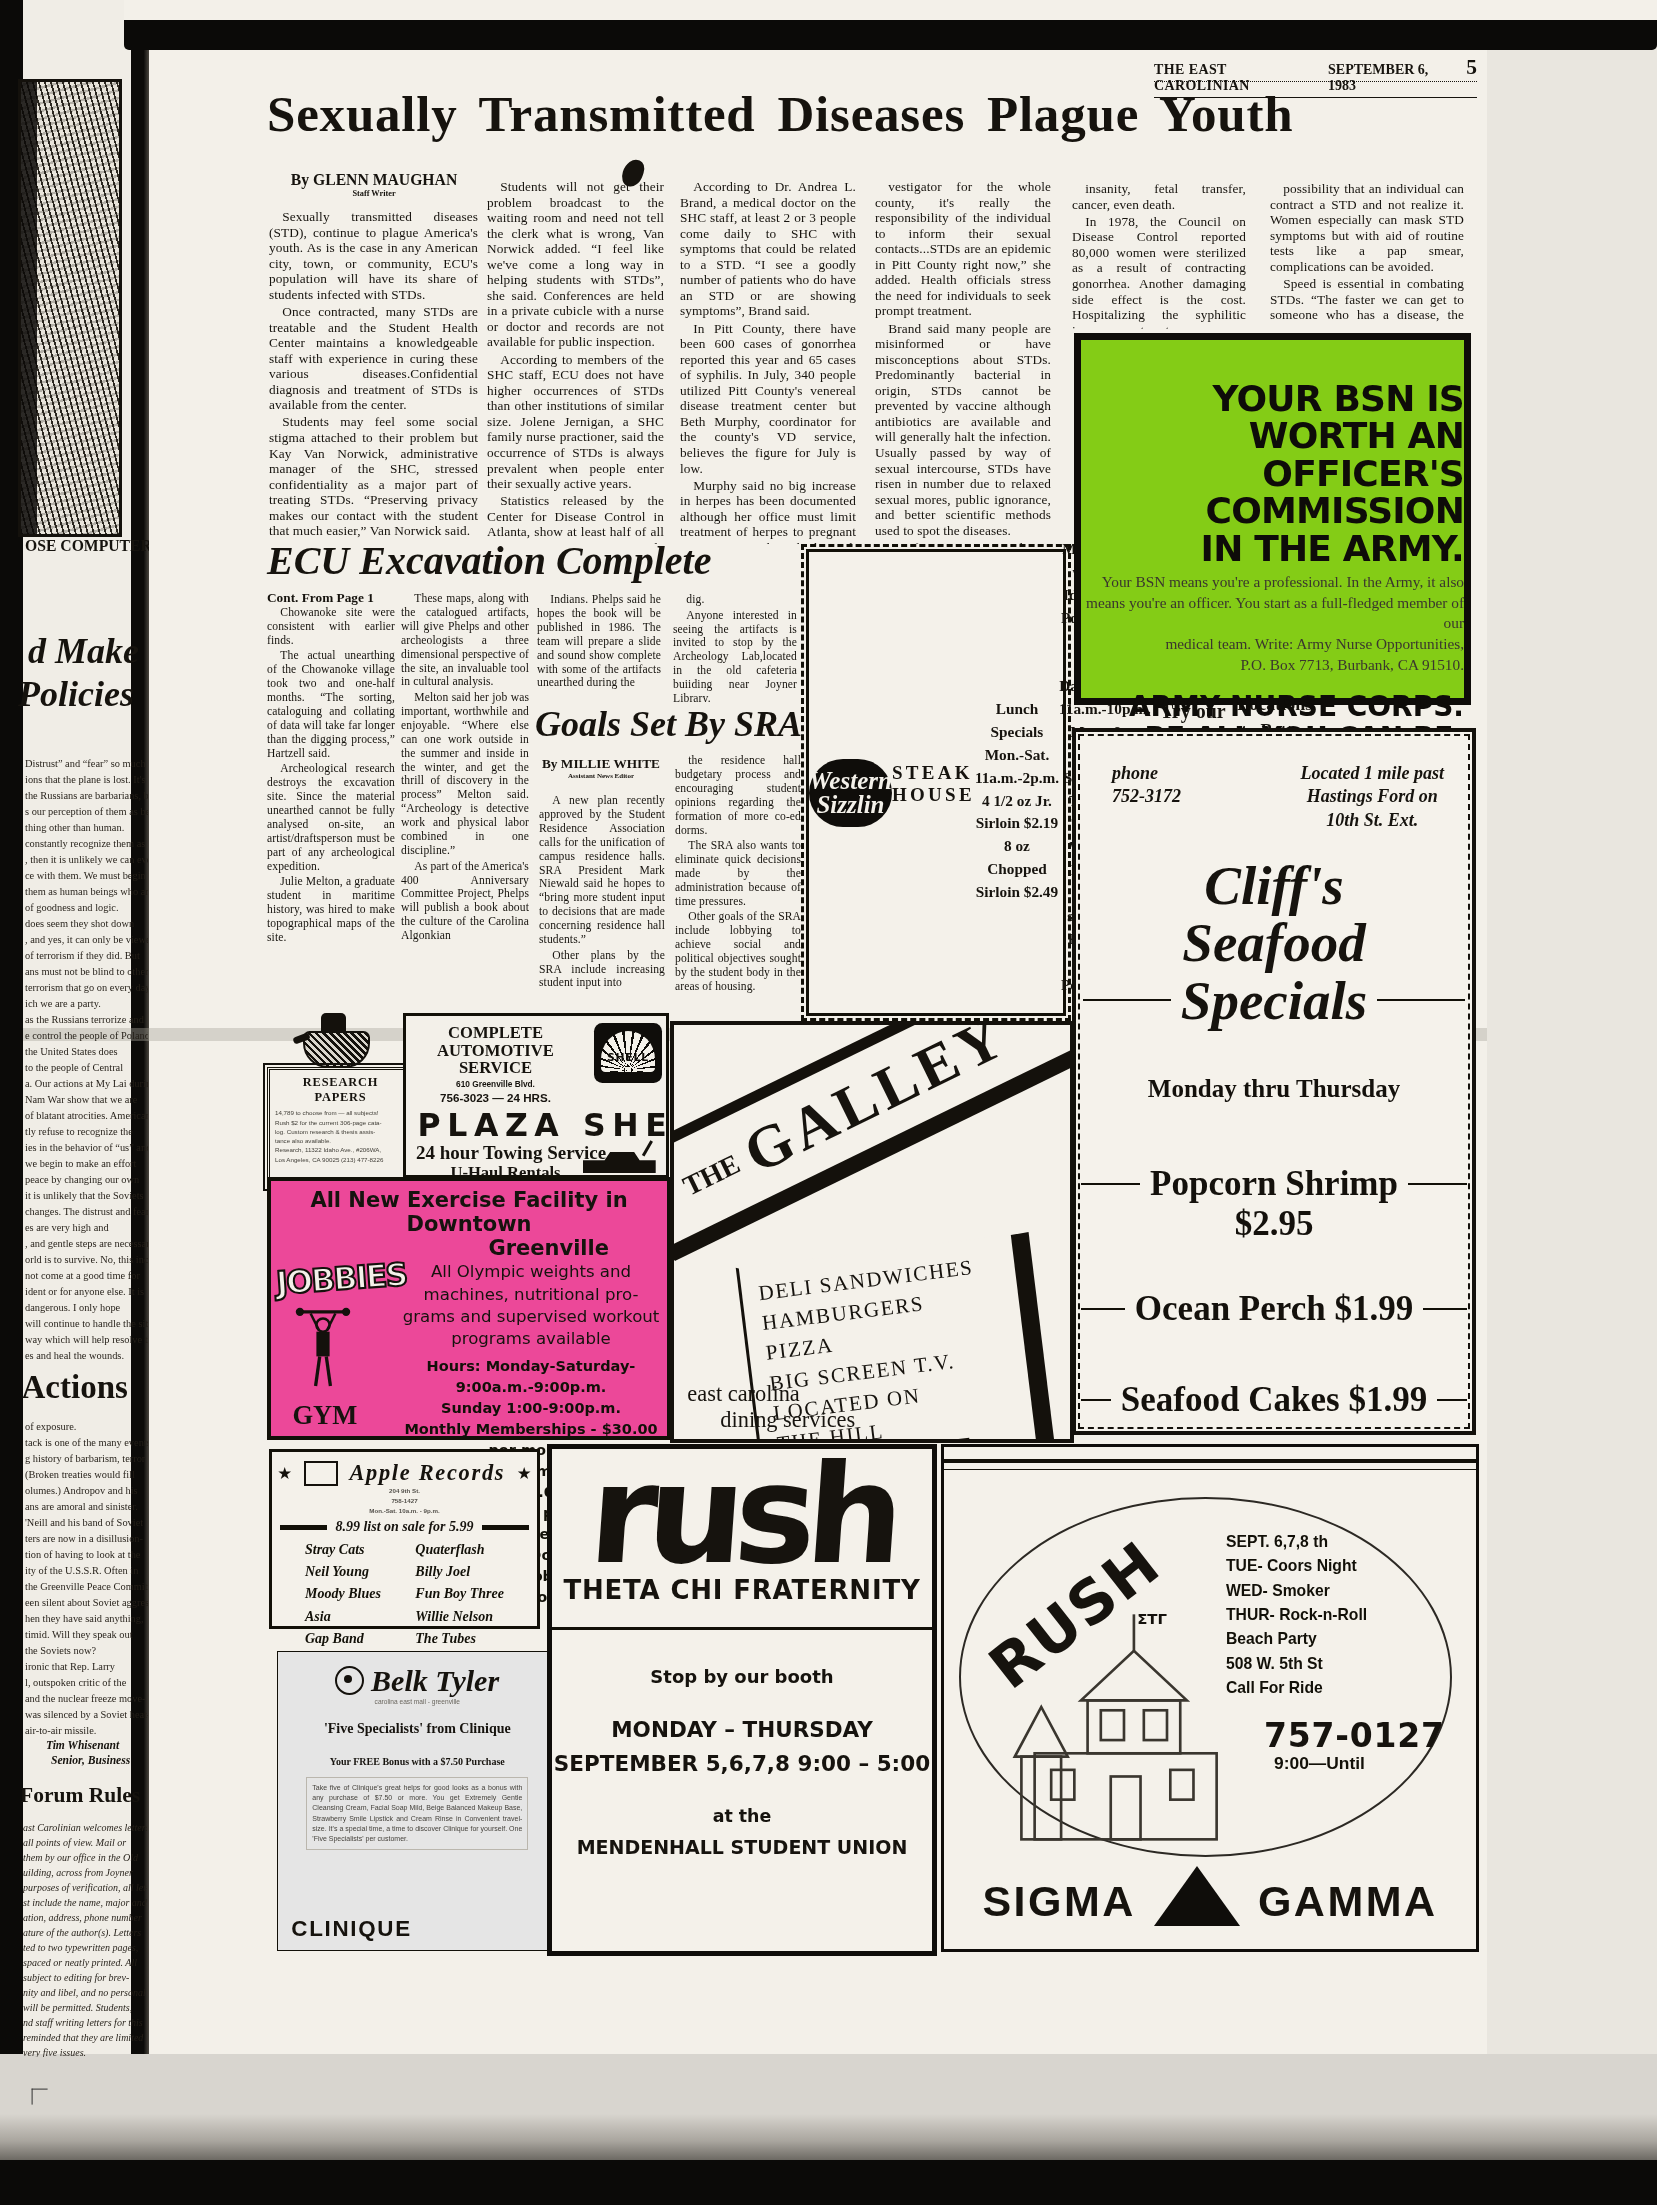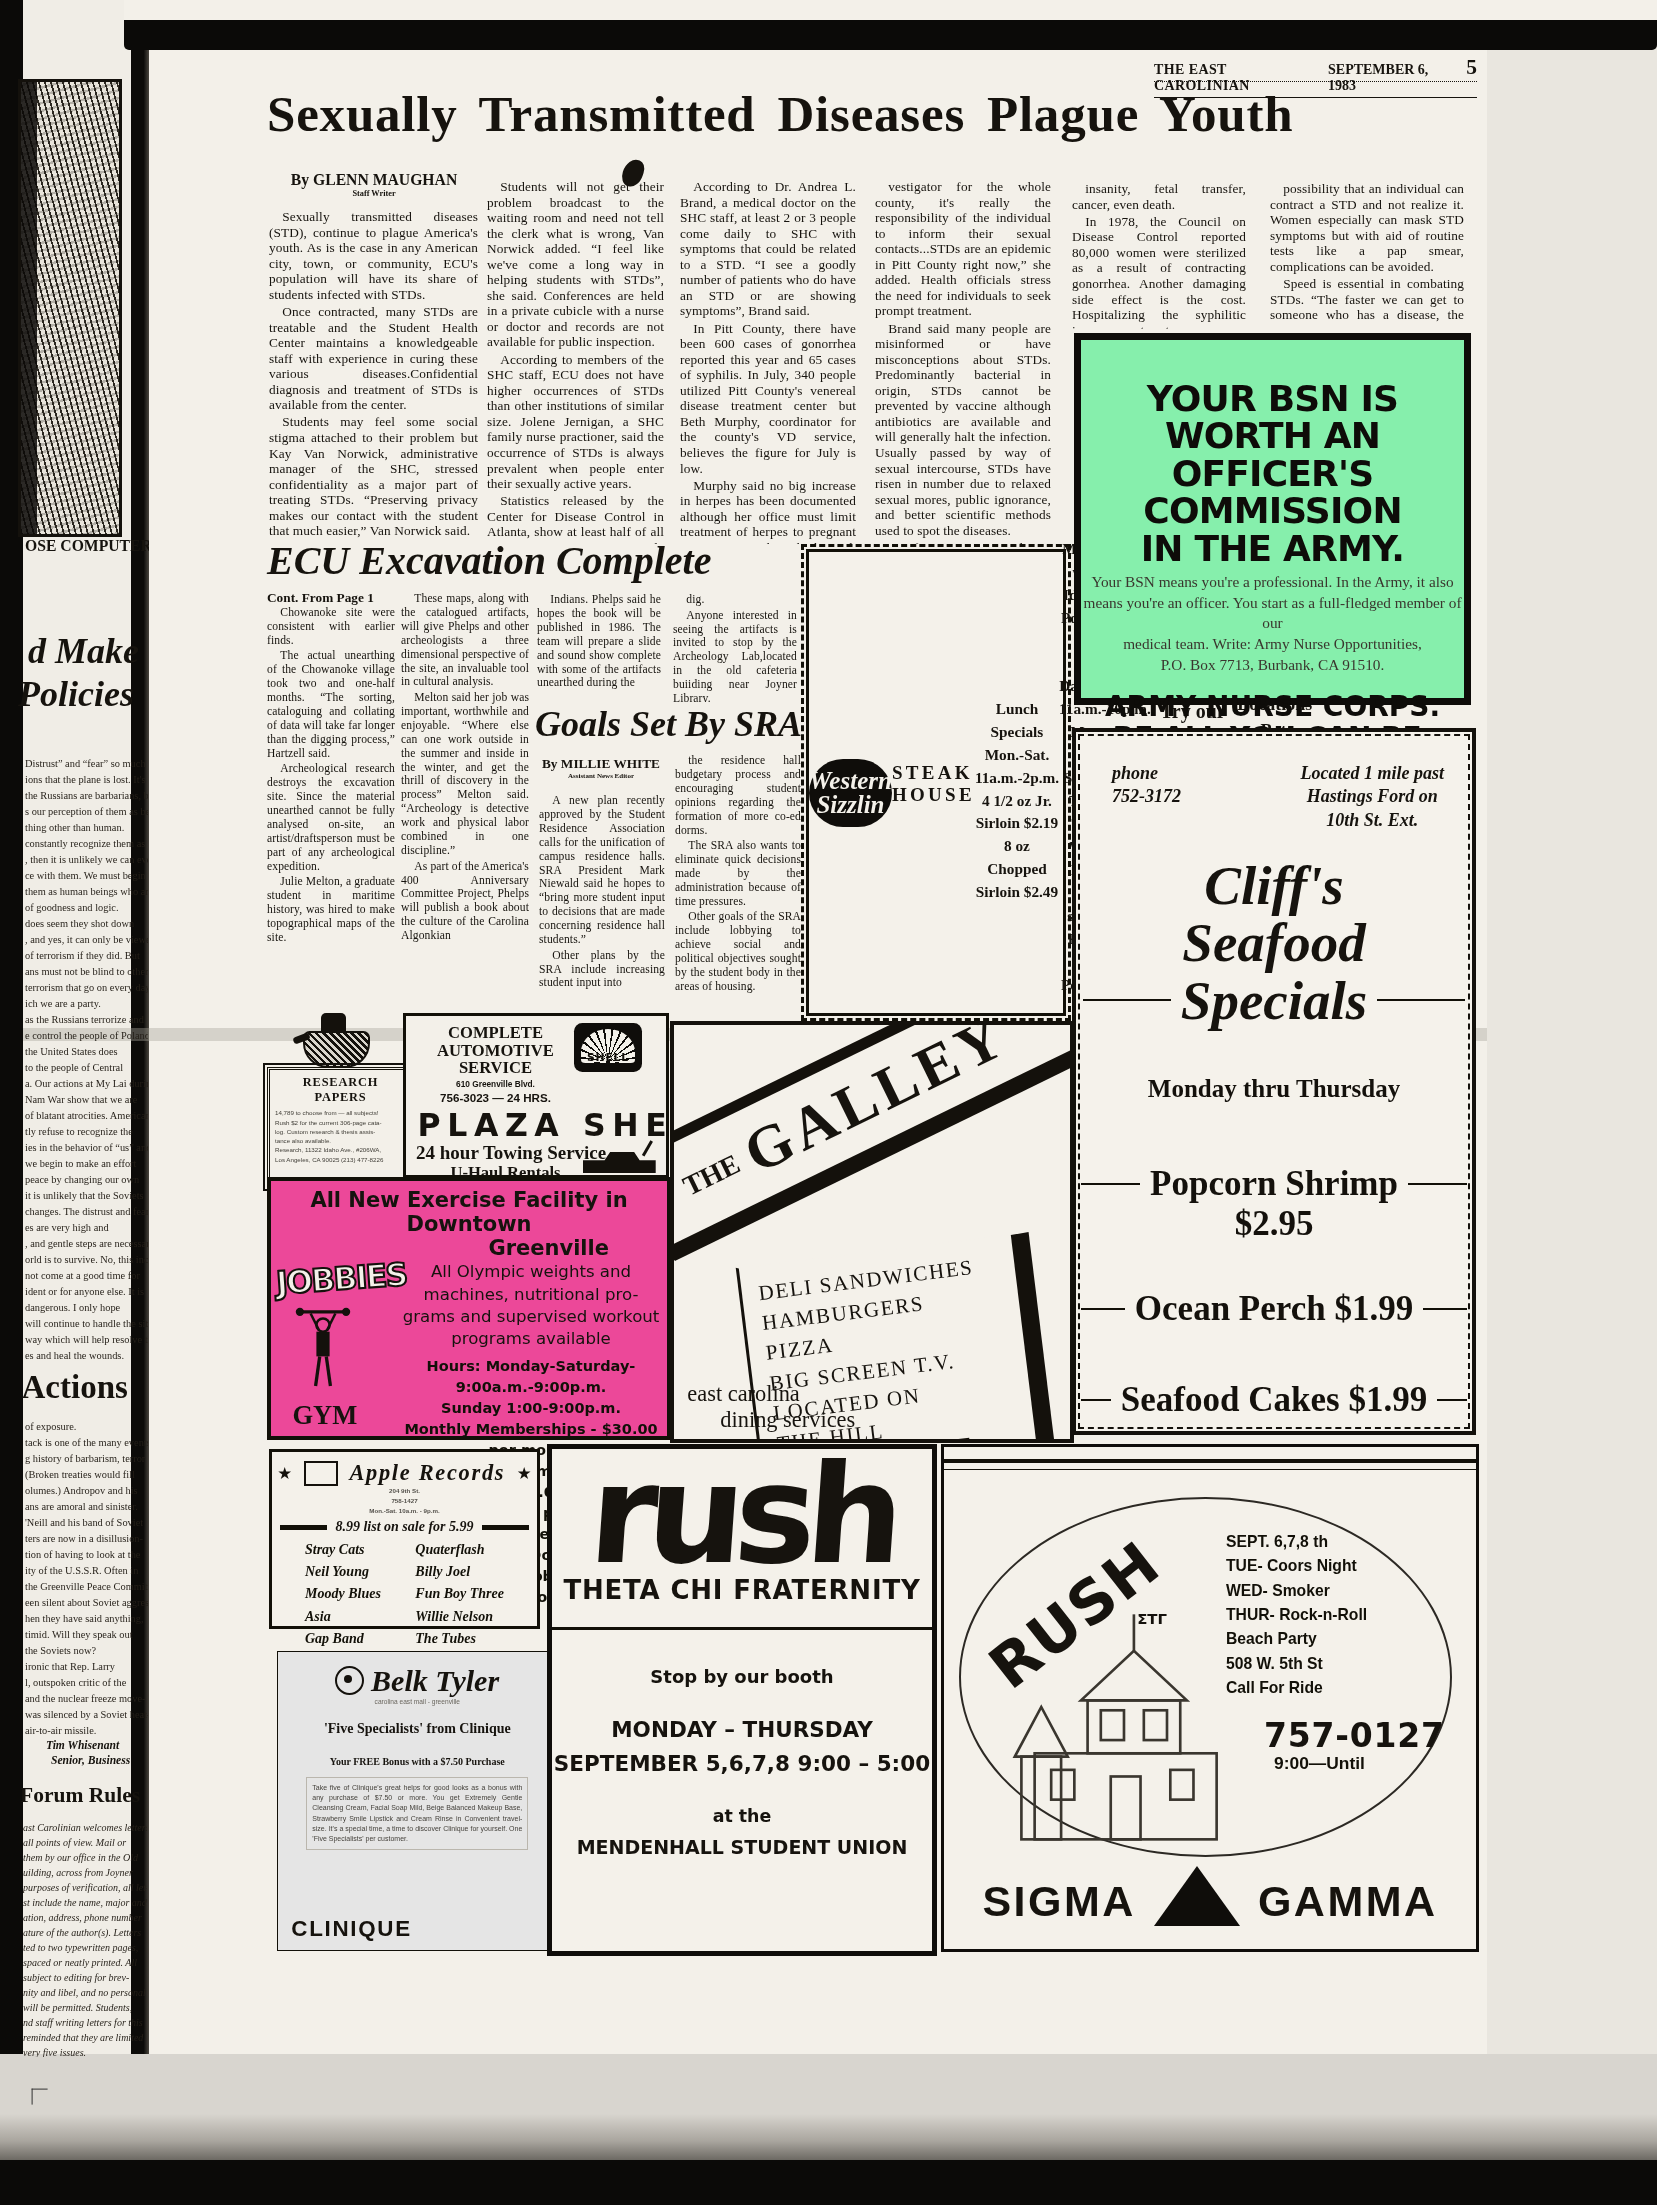--- a/index.html
+++ b/index.html
@@ -19,21 +19,21 @@
   .lfrag{font-family:"Liberation Serif",serif;font-size:10.4px;line-height:16px;color:#241f18;overflow:hidden;white-space:nowrap}
   .lfrag div{overflow:hidden}
   
   .hrule{background:#121008}
   .ruled{display:flex;align-items:center;gap:10px}
   .ruled::before,.ruled::after{content:"";flex:1;border-top:2.5px solid #121008}
   
   #ws{border:3.3px solid #121008;outline:3.3px dashed #121008;outline-offset:2.5px;background:#f4f1ea;display:flex;flex-direction:row;align-items:center}
   .wsline{font-family:"Liberation Serif",serif;font-weight:bold;color:#16130e;text-align:center;font-size:15.3px;line-height:1.5}
   
-  #army{border:7.5px solid #0e0c09;background:#86efac;text-align:center}
+  #army{border:7.5px solid #0e0c09;background:#84cc16;text-align:right}
   .armyhead div{font-family:"DejaVu Sans",sans-serif;font-weight:900;font-size:36px;line-height:1.04;letter-spacing:-0.8px;color:#0e0c09}
   .armybody div{font-family:"Liberation Serif",serif;font-size:15.3px;line-height:1.35;color:#3a362e}
   .armyfoot div{font-family:"DejaVu Sans",sans-serif;font-weight:900;font-size:28px;line-height:1.1;color:#0e0c09}
   
   #cliffs{border:4.1px solid #14110c;outline:2.5px dashed #14110c;outline-offset:-8.3px;background:#f5f2eb}
   .clitem{font-family:"Liberation Serif",serif;font-weight:bold;color:#14110c}
   
   #galley{border:4.1px solid #14110c;background:#f4f1ea;overflow:hidden}
   
   #theta{border:5.8px solid #0f0d0a;background:#f4f1ea;text-align:center}
@@ -358,21 +358,21 @@
 </div>
 
 <div class="ab" id="plaza" style="left:403px;top:1013px;width:260px;height:159px">
   <div class="ser b ink c" style="position:absolute;left:23px;top:8.3px;width:133px;font-size:16.6px;line-height:1.05">
       <div>COMPLETE</div>
       <div>AUTOMOTIVE</div>
       <div>SERVICE</div>
     </div>
   <div class="lsans b ink c" style="position:absolute;left:23px;top:63px;width:133px;font-size:8.3px">610 Greenville Blvd.</div>
   <div class="lsans b ink c" style="position:absolute;left:18px;top:75px;width:143px;font-size:11.6px">756-3023 — 24 HRS.</div>
-  <div class="shell-logo" style="position:absolute;right:24px;top:6.6px;width:68px;height:49px">
+  <div class="shell-logo" style="position:absolute;right:4px;top:6.6px;width:68px;height:60px">
     <div class="shell-fan"></div>
     <div class="sans b" style="position:absolute;left:0;right:0;top:28px;text-align:center;font-size:10.8px;color:#14110c;letter-spacing:0.8px">SHELL</div>
   </div>
   <div class="sans b ink" style="position:absolute;left:11.6px;top:91px;font-size:31.5px;letter-spacing:6.6px;white-space:nowrap">PLAZA SHELL</div>
   <div class="ser b ink" style="position:absolute;left:10px;top:126px;font-size:19px;white-space:nowrap">24 hour Towing Service</div>
   <div class="ser b ink c" style="position:absolute;left:25px;top:148px;width:149px;font-size:16.6px;line-height:1.1">
     <div>U-Haul Rentals</div>
 
   </div>
   <div style="position:absolute;right:8.3px;top:124px;width:75px;height:43px">

